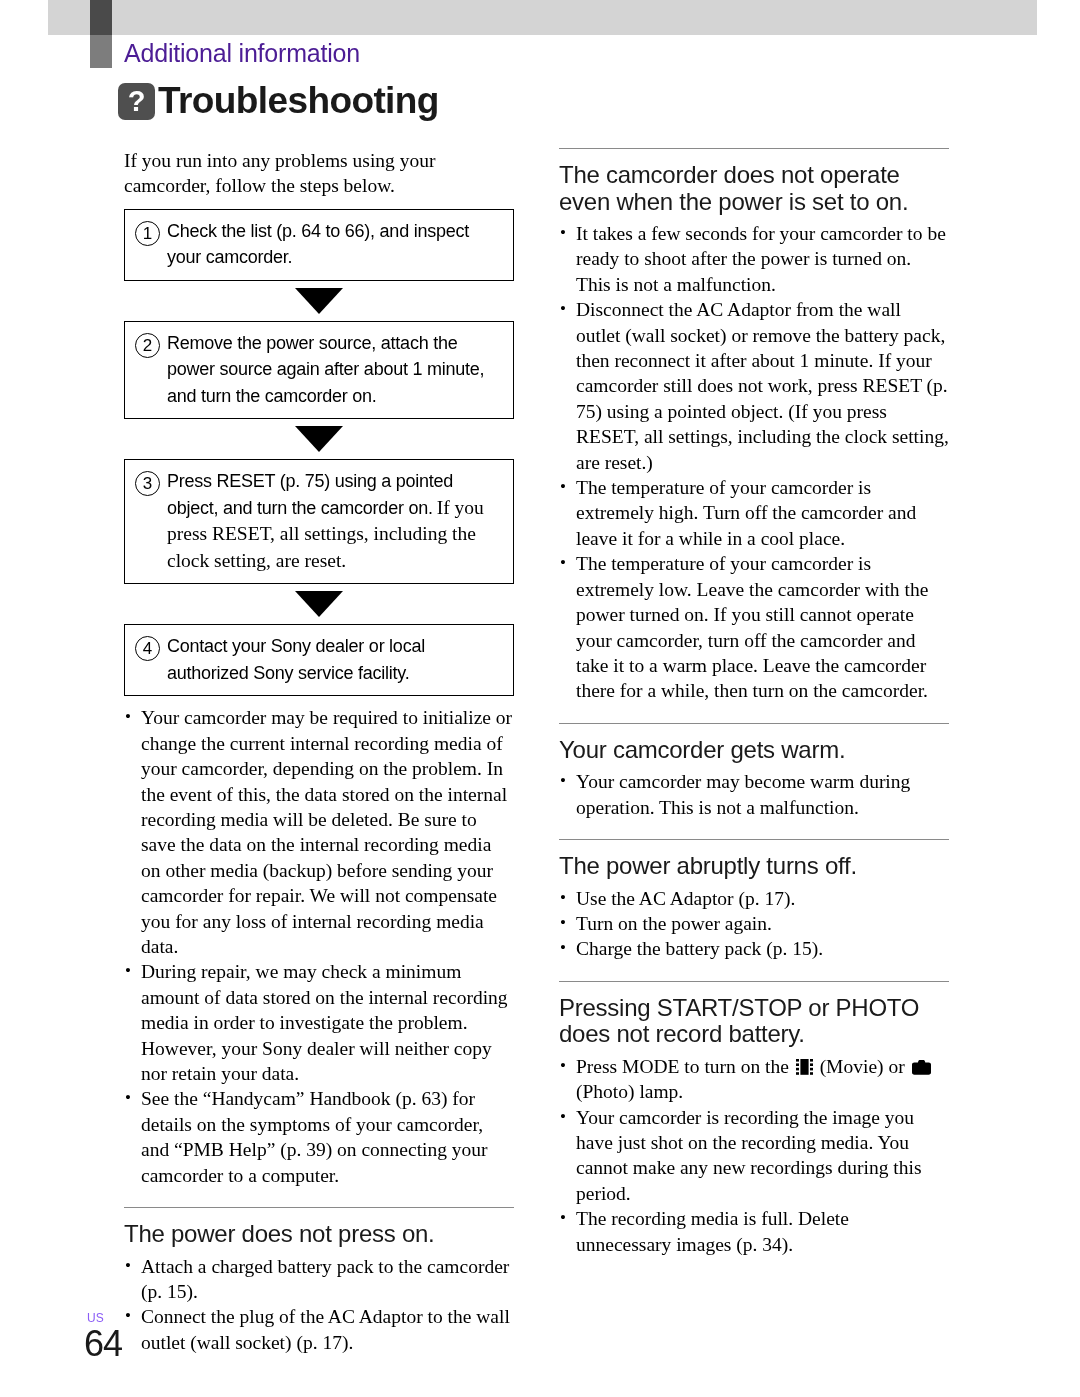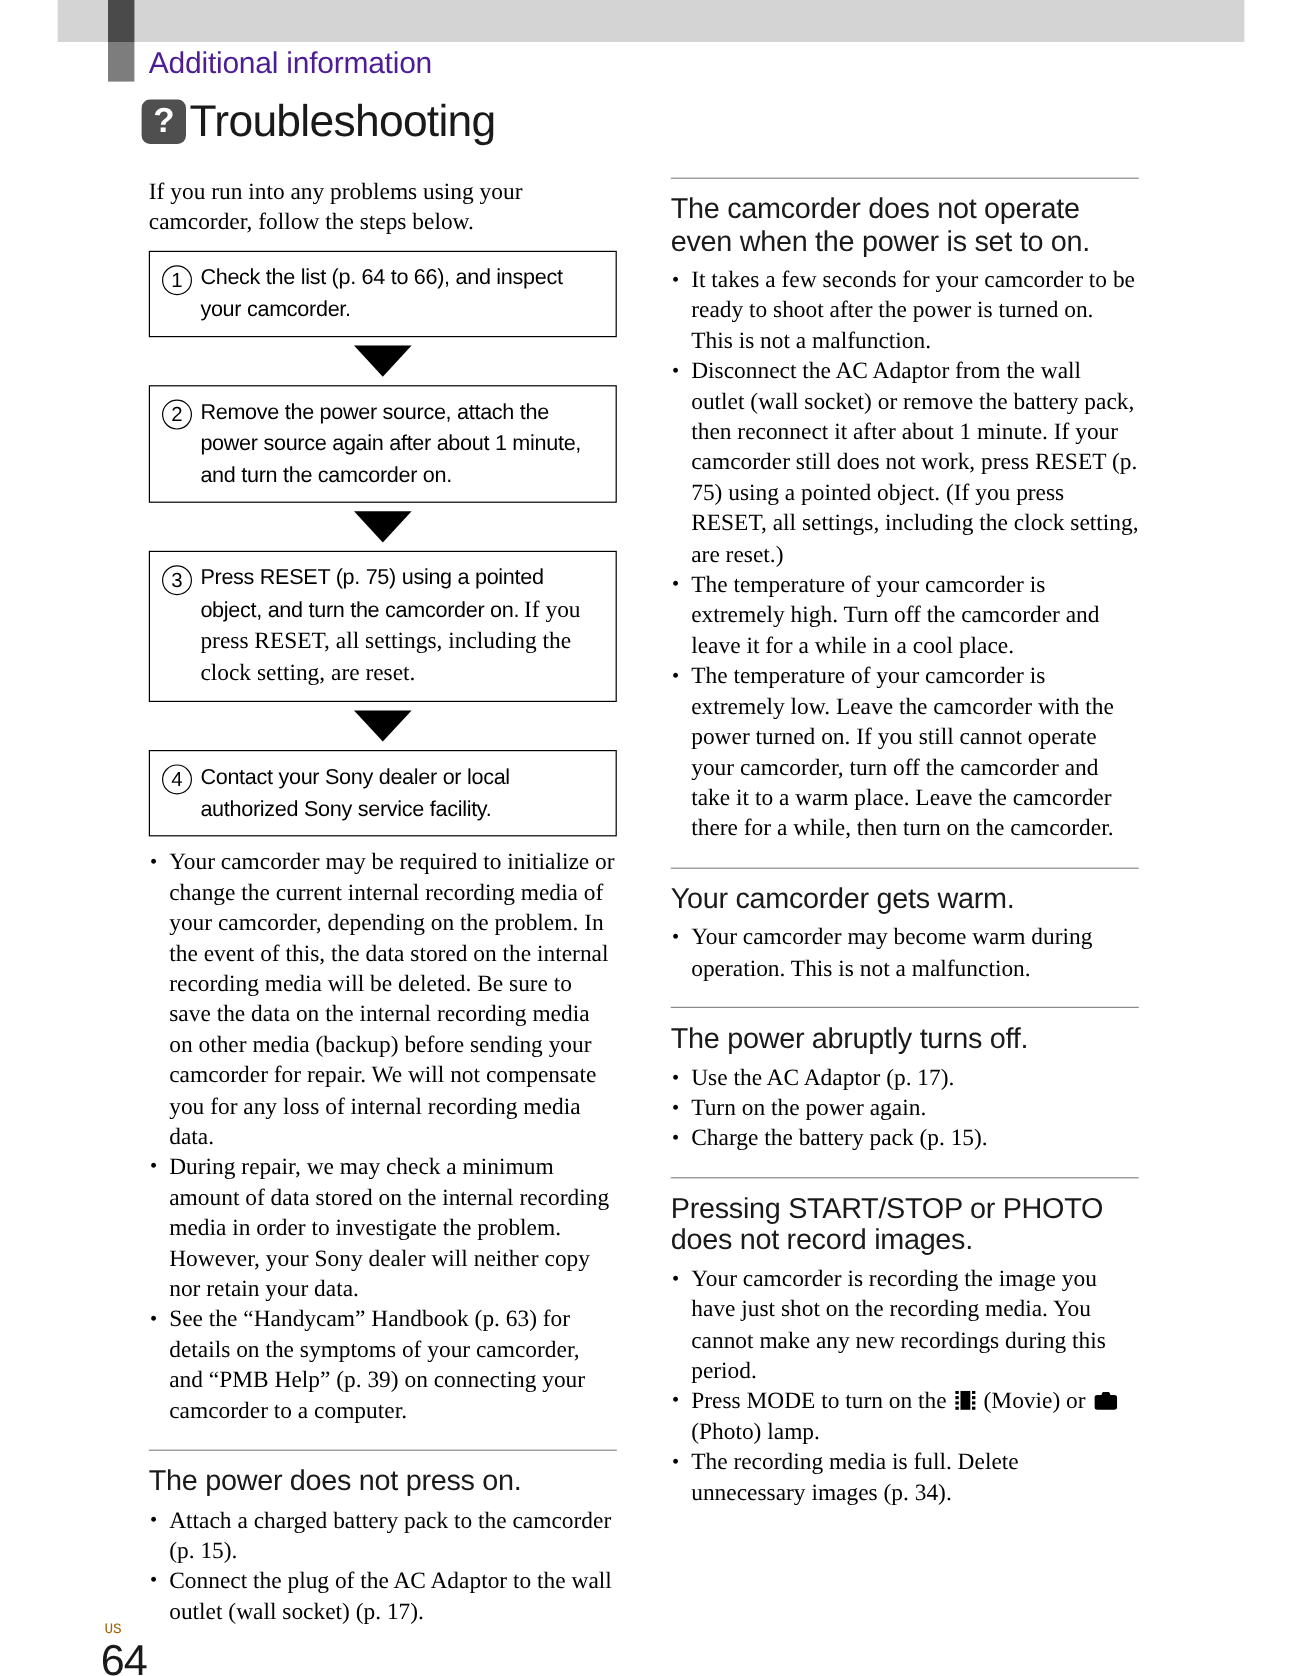--- a/index.html
+++ b/index.html
@@ -62,21 +62,21 @@
     font-weight: 700;
     display: flex;
     align-items: center;
     justify-content: center;
     line-height: 1;
     flex: 0 0 auto;
   }
   .chapter-title {
     font-family: "Liberation Sans", sans-serif;
     font-size: 37px;
-    font-weight: 400;
+    font-weight: 700;
     color: #1a1a1a;
     margin-left: 3px;
     letter-spacing: -0.6px;
   }
 
   
   .col {
     position: absolute;
     top: 148px;
     width: 390px;
@@ -192,27 +192,26 @@
 
   
   .folio {
     position: absolute;
     left: 84px;
     top: 1312px;
     width: 60px;
     text-align: left;
   }
   .folio-us {
-    font-family: Liberation Mono, monospace;
+    font-family: Liberation Sans, sans-serif;
     font-size: 12px;
-    color: #a16207;
+    color: #8b5cf6;
     display: block;
     line-height: 13px;
     margin-left: 3px;
-    margin-top: 40px;
   }
   .folio-num {
     font-family: "Liberation Sans", sans-serif;
     font-size: 36px;
     color: #1a1a1a;
     display: block;
     line-height: 38px;
     letter-spacing: -1px;
   }
 </style>
@@ -308,38 +307,38 @@
 
   <div class="rule"></div>
   <p class="subhead">The power abruptly turns off.</p>
   <ul class="bullets">
     <li>Use the AC Adaptor (p. 17).</li>
     <li>Turn on the power again.</li>
     <li>Charge the battery pack (p. 15).</li>
   </ul>
 
   <div class="rule"></div>
-  <p class="subhead">Pressing START/STOP or PHOTO does not record images.</p>
-  <ul class="bullets">
-    <li>Your camcorder is recording the image you have just shot on the recording media. You cannot make any new recordings during this period.</li>
+  <p class="subhead">Pressing START/STOP or PHOTO does not record battery.</p>
+  <ul class="bullets">
     <li>
       <span>Press MODE to turn on the </span><span class="icon-inline icon-movie"><svg viewBox="0 0 17 16" width="17" height="16" xmlns="http://www.w3.org/2000/svg">
             <rect x="0" y="0" width="3" height="2.6" fill="#000"></rect>
             <rect x="0" y="4.4" width="3" height="2.6" fill="#000"></rect>
             <rect x="0" y="8.8" width="3" height="2.6" fill="#000"></rect>
             <rect x="0" y="13.2" width="3" height="2.6" fill="#000"></rect>
             <rect x="4.4" y="0" width="8.2" height="15.8" fill="#000"></rect>
             <rect x="14" y="0" width="3" height="2.6" fill="#000"></rect>
             <rect x="14" y="4.4" width="3" height="2.6" fill="#000"></rect>
             <rect x="14" y="8.8" width="3" height="2.6" fill="#000"></rect>
             <rect x="14" y="13.2" width="3" height="2.6" fill="#000"></rect>
           </svg></span><span> (Movie) or </span><span class="icon-inline icon-photo"><svg viewBox="0 0 19 15" width="19" height="15" xmlns="http://www.w3.org/2000/svg">
             <path d="M6.2 1.4 C6.6 0.3 7.2 0 8.0 0 L11.2 0 C12.0 0 12.6 0.3 13.0 1.4 L13.3 2.4 L16.6 2.4 C18.0 2.4 19 3.3 19 4.6 L19 12.6 C19 13.9 18.0 14.8 16.6 14.8 L2.4 14.8 C1.0 14.8 0 13.9 0 12.6 L0 4.6 C0 3.3 1.0 2.4 2.4 2.4 L5.9 2.4 Z" fill="#000"></path>
           </svg></span><span> (Photo) lamp.</span>
     </li>
+    <li>Your camcorder is recording the image you have just shot on the recording media. You cannot make any new recordings during this period.</li>
     <li>The recording media is full. Delete unnecessary images (p. 34).</li>
   </ul>
 
 </div>
 
 <div class="folio">
   <span class="folio-us">US</span>
   <span class="folio-num">64</span>
 </div>
 

